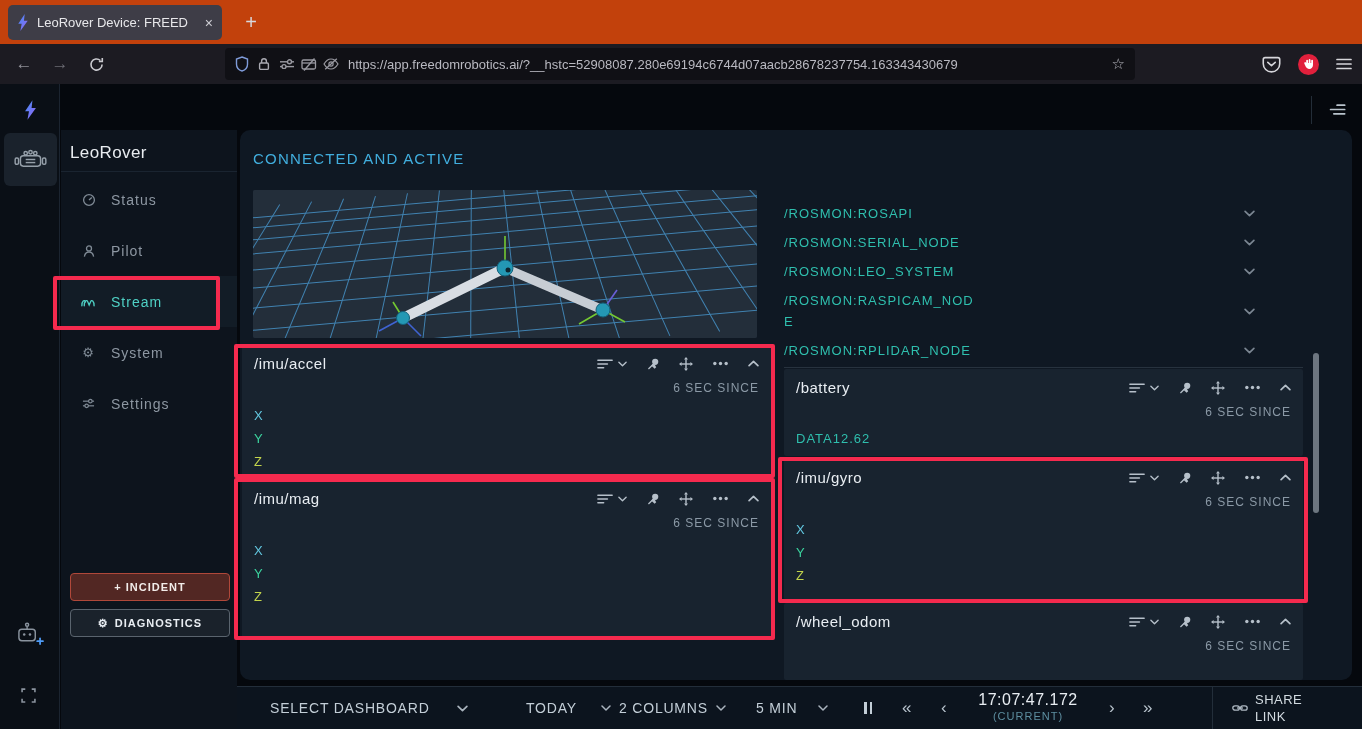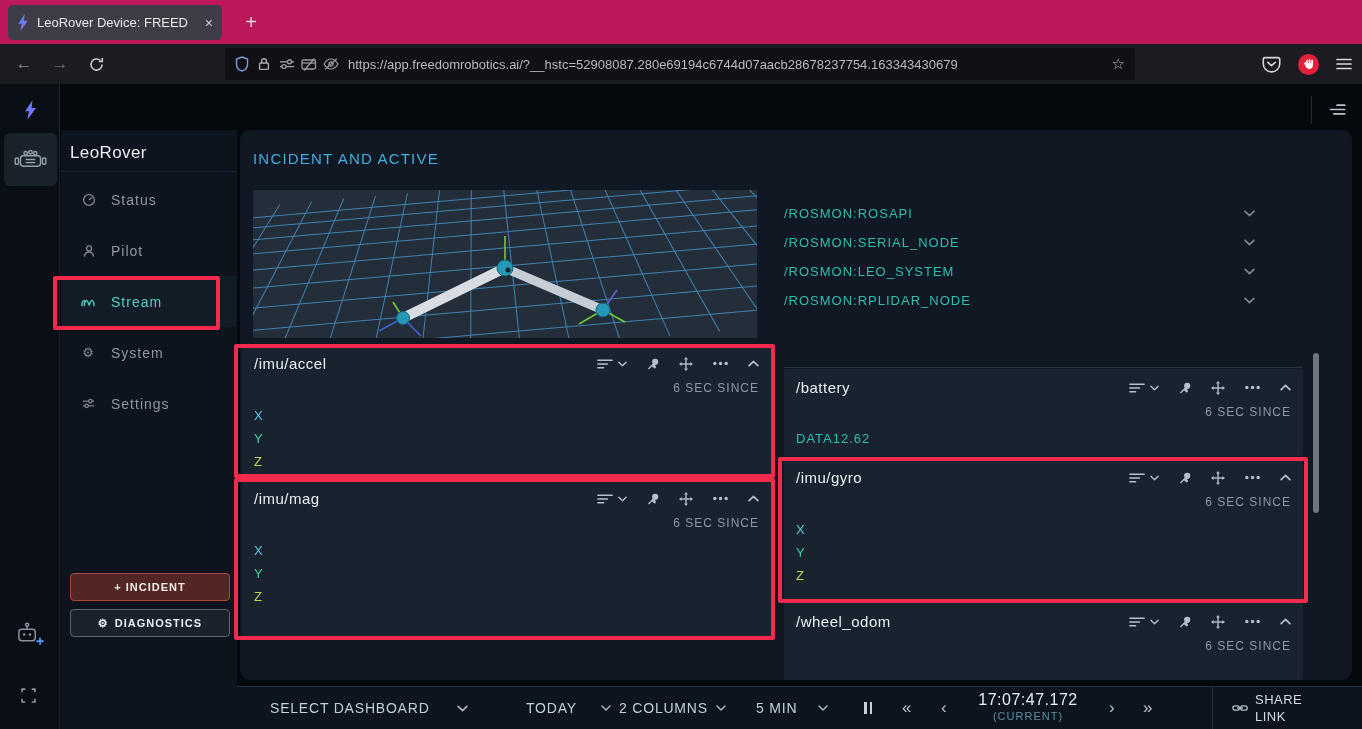--- a/index.html
+++ b/index.html
@@ -2,21 +2,21 @@
 <html><head>
 <meta charset="utf-8">
 <style>
   * { margin:0; padding:0; box-sizing:border-box; }
   html,body { width:1362px; height:729px; overflow:hidden; background:#05080d;
     font-family:"Liberation Sans", sans-serif; -webkit-font-smoothing:antialiased; }
   .abs { position:absolute; }
   svg.ic { display:block; }
 
   
-  .tabbar { position:absolute; left:0; top:0; width:1362px; height:44px; background:#be185d; }
+  .tabbar { position:absolute; left:0; top:0; width:1362px; height:44px; background:#c2410c; }
   .tab { position:absolute; left:8px; top:5px; width:214px; height:35px; background:#3e3d47;
     border-radius:5px; display:flex; align-items:center; padding:0 9px; gap:8px; }
   .tab-title { flex:1; font-size:13px; color:#e7e7ea; white-space:nowrap; overflow:hidden; }
   .tab-close { color:#cfcfd5; font-size:14px; line-height:1; cursor:default; }
   .newtab { position:absolute; left:236px; top:8px; width:30px; height:28px; color:#d8d8dd;
     font-size:20px; display:flex; align-items:center; justify-content:center; border-radius:4px; }
   .toolbar { position:absolute; left:0; top:44px; width:1362px; height:40px; background:#1c1b22;
     display:block; }
   .nav-btn { position:absolute; top:8px; width:24px; height:24px; display:flex; align-items:center;
     justify-content:center; font-size:17px; }
@@ -410,21 +410,21 @@
       </div>
     </div>
     <div class="btn btn-incident">+ INCIDENT</div>
     <div class="btn btn-diag">
       <span>⚙</span>
       <span>DIAGNOSTICS</span>
     </div>
   </div>
 
   <div class="content">
-    <div class="status-banner">INCIDENT AND ACTIVE</div>
+    <div class="status-banner">CONNECTED AND ACTIVE</div>
 
     <div class="viewport">
       <svg class="ic" width="504" height="148" viewBox="0 0 504 148">
         <rect x="0" y="0" width="504" height="148" fill="#232e3a"></rect>
         <g stroke="#4b9fd9" stroke-width="1" opacity="0.75" transform="rotate(-5 252 74)">
           <line x1="-60" y1="6" x2="570" y2="6"></line>
             <line x1="-60" y1="16" x2="570" y2="16"></line>
           <line x1="-60" y1="28" x2="570" y2="28"></line>
             <line x1="-60" y1="42" x2="570" y2="42"></line>
           <line x1="-60" y1="58" x2="570" y2="58"></line>
@@ -484,20 +484,28 @@
       </div>
       <div class="ros-row">
         <span class="ros-label">/ROSMON:LEO_SYSTEM</span>
         <span class="ros-chev">
             <svg class="ic" width="11" height="7">
               <use href="#i-chevd"></use>
             </svg>
           </span>
       </div>
       <div class="ros-row">
+        <span class="ros-label">/ROSMON:RASPICAM_NODE</span>
+        <span class="ros-chev">
+            <svg class="ic" width="11" height="7">
+              <use href="#i-chevd"></use>
+            </svg>
+          </span>
+      </div>
+      <div class="ros-row">
         <span class="ros-label">/ROSMON:RPLIDAR_NODE</span>
         <span class="ros-chev">
             <svg class="ic" width="11" height="7">
               <use href="#i-chevd"></use>
             </svg>
           </span>
       </div>
     </div>
     <div class="ros-sep"></div>
 

